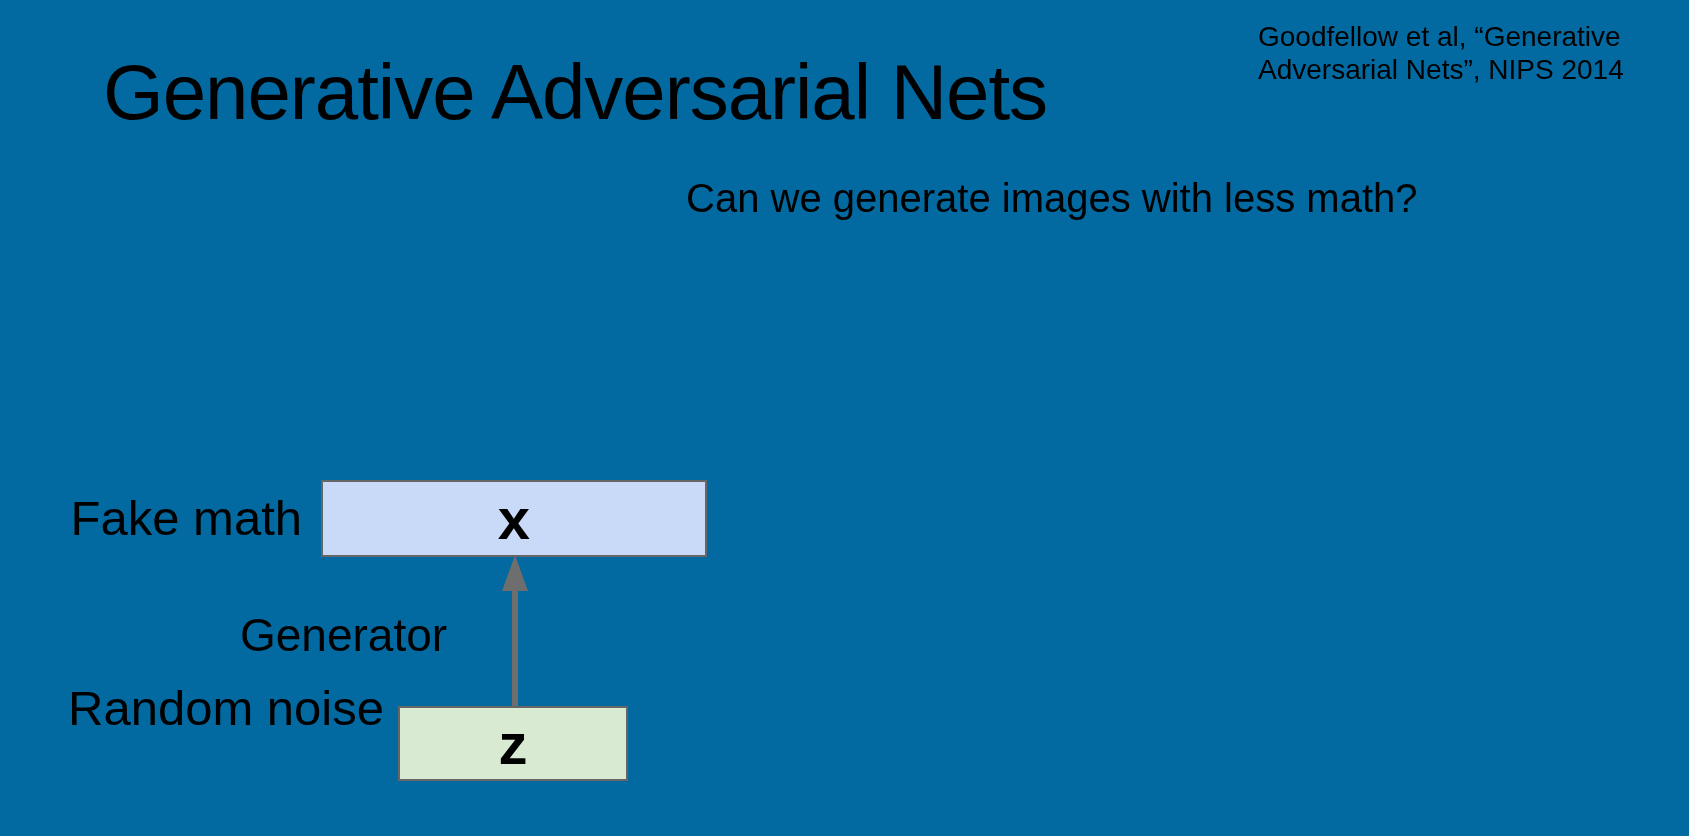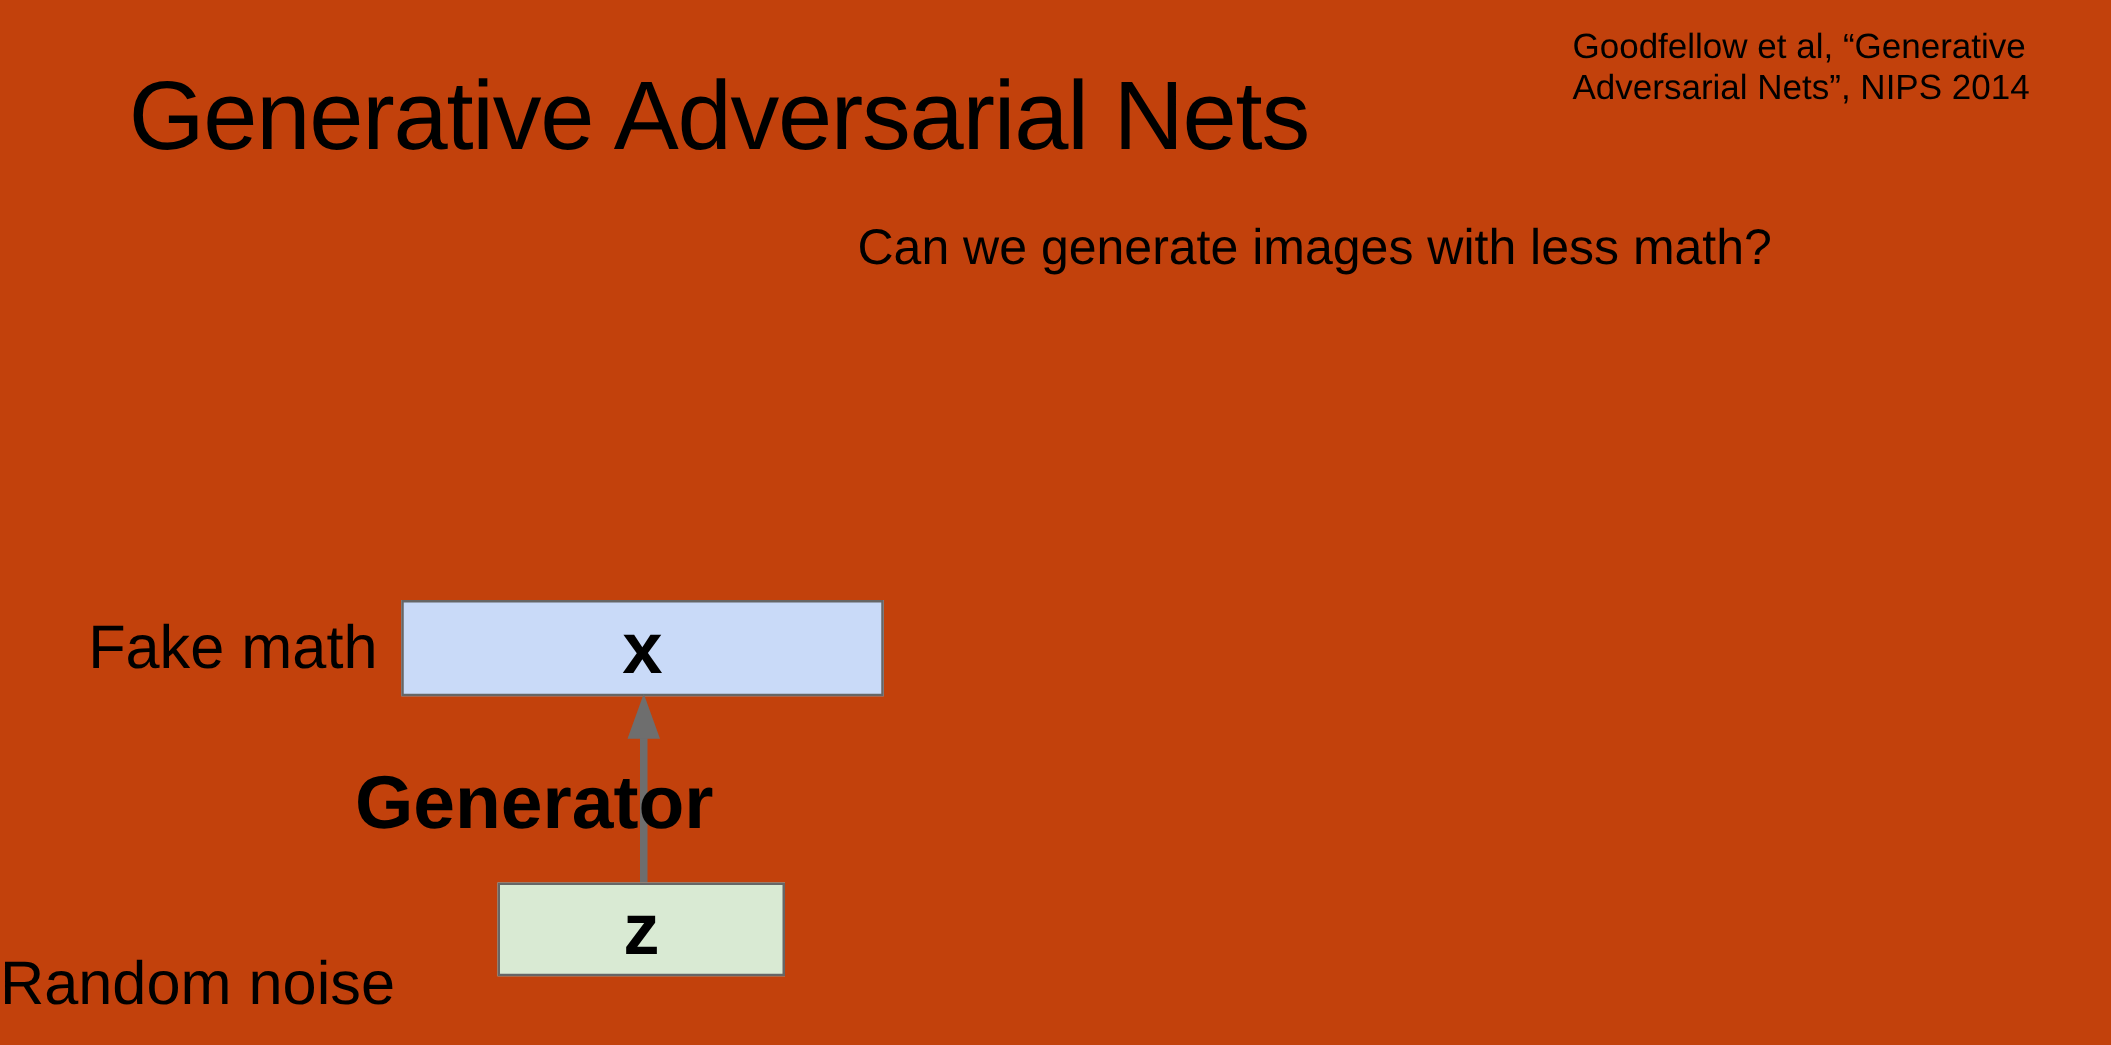--- a/index.html
+++ b/index.html
@@ -64,44 +64,43 @@
     line-height: 1;
   }
   .fake-image-label {
     left: 0;
     top: 494px;
     width: 302px;
     text-align: right;
   }
   .random-noise-label {
     left: 0;
-    top: 763px;
+    top: 684px;
     width: 384px;
-    text-align: left;
+    text-align: right;
   }
   .generator-label {
     left: 240px;
     top: 612px;
-    font-size: 60px;
-    font-weight: 700;
+    font-size: 46px;
+    font-weight: 400;
     white-space: nowrap;
     line-height: 1;
-    margin-left: 44px;
   }
   .arrow-svg {
     left: 495px;
     top: 553px;
     width: 40px;
     height: 156px;
   }
 </style>
 </head>
 <body>
 
-<div class="slide" style="background-color: #c2410c;">
+<div class="slide" style="background-color: #0369a1;">
 
   <div class="abs title">Generative Adversarial Nets</div>
 
   <div class="abs citation">
     <div>Goodfellow et al, “Generative</div>
     <div>Adversarial Nets”, NIPS 2014</div>
   </div>
 
   <div class="abs subtitle">Can we generate images with less math?</div>
 

